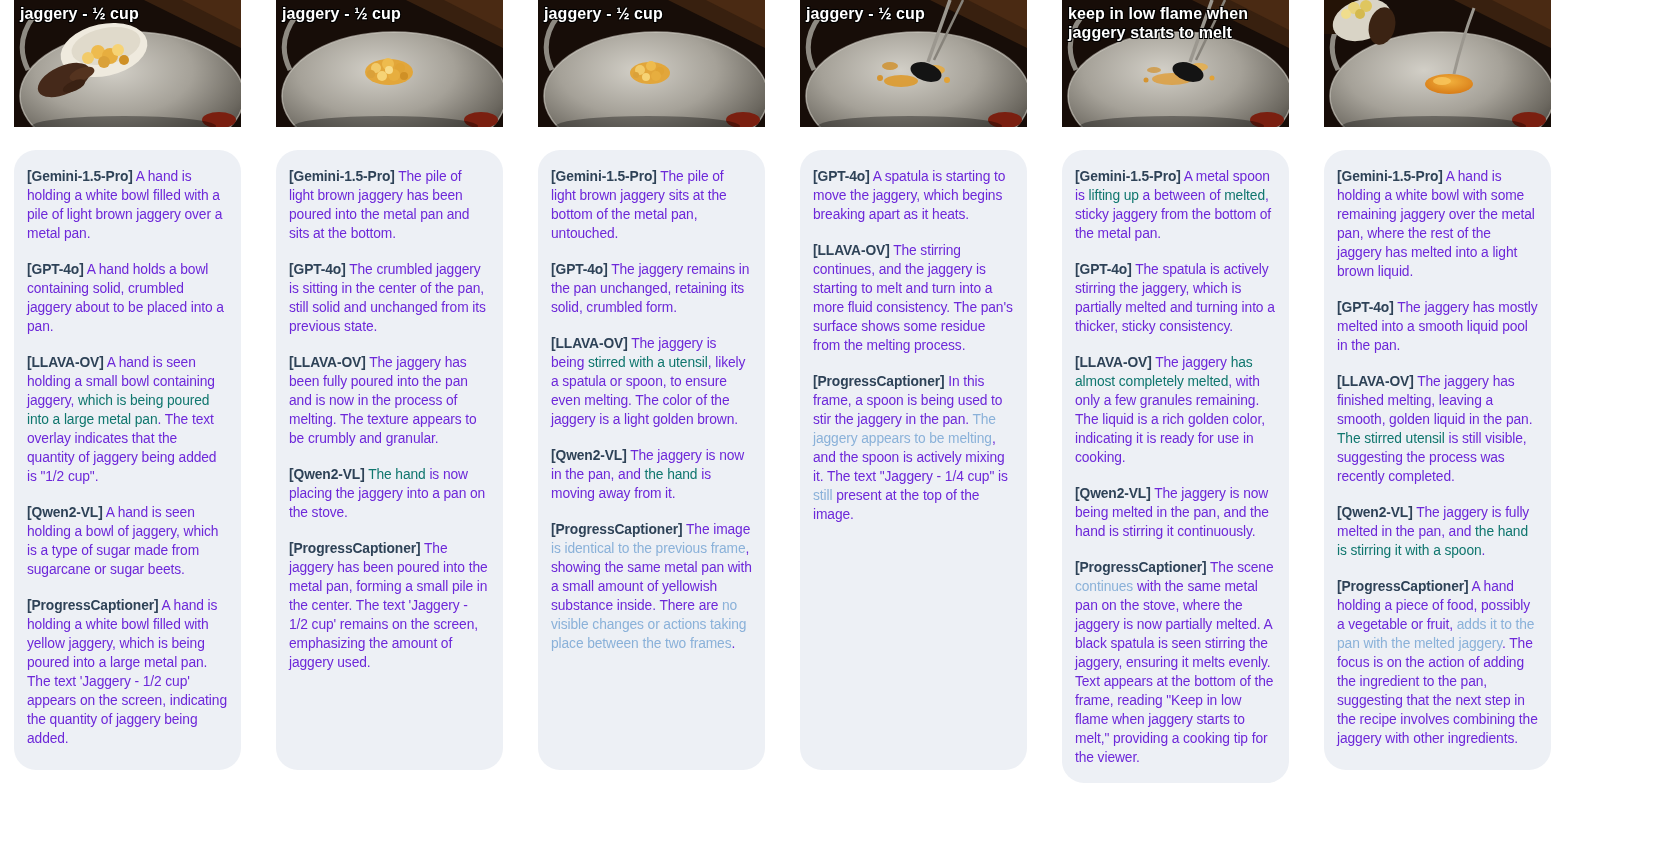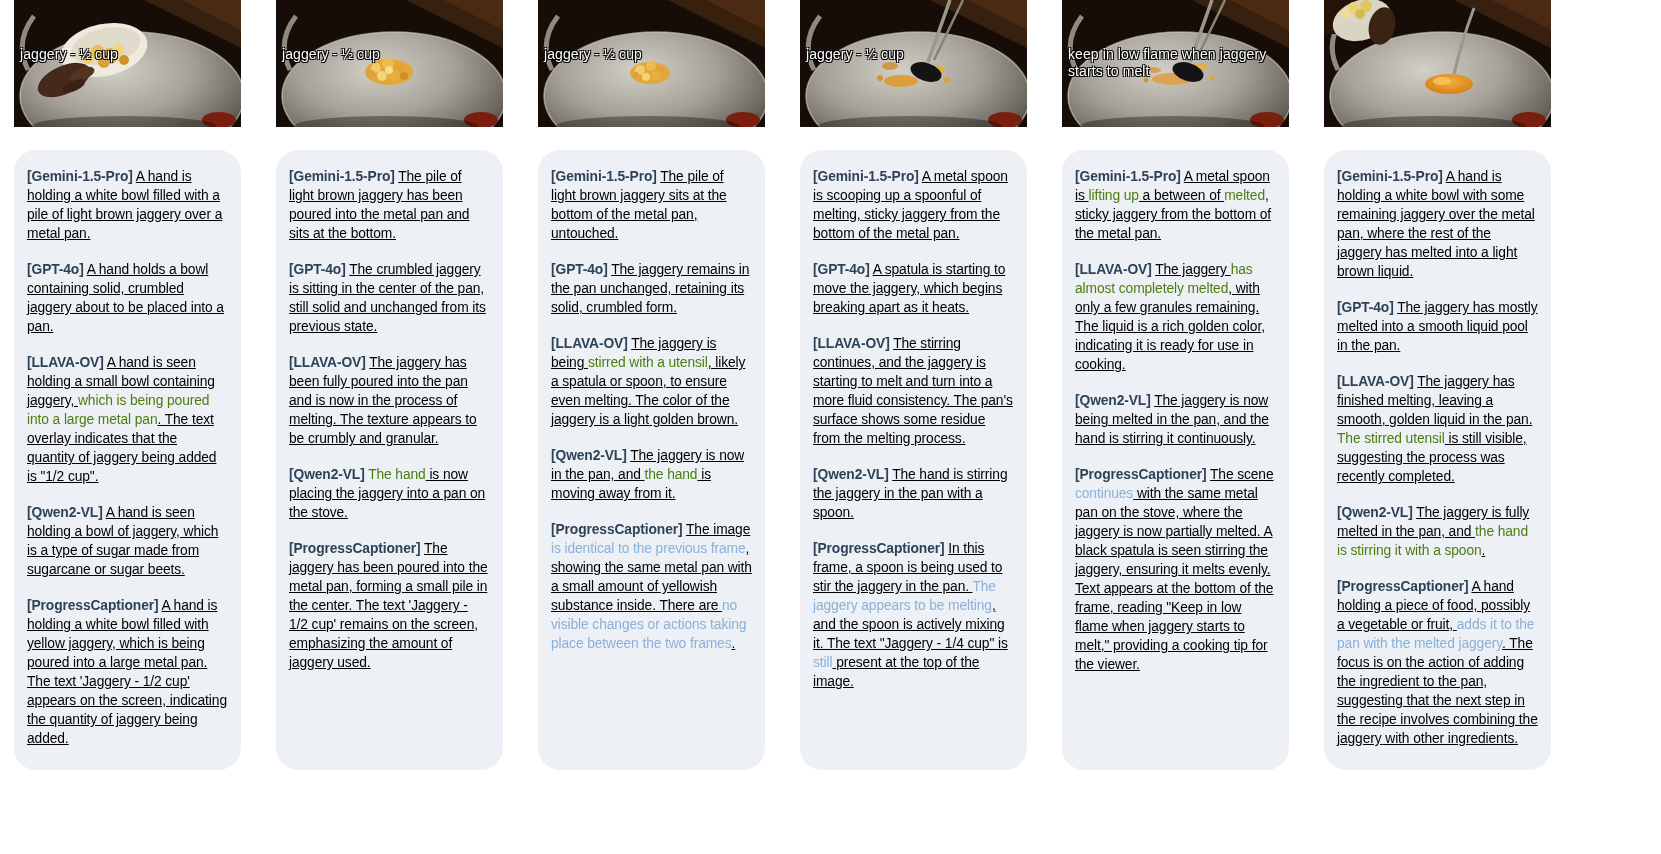--- a/index.html
+++ b/index.html
@@ -1,30 +1,30 @@
 <!DOCTYPE html>
 <html><head>
 <meta charset="utf-8">
 <style>
   html,body{margin:0;padding:0;background:#ffffff;}
   body{width:1661px;height:854px;overflow:hidden;font-family:"Liberation Sans",sans-serif;}
   #figure{display:flex;gap:35px;padding:0 0 0 14px;align-items:flex-start;}
   .column{width:227px;flex:0 0 227px;display:flex;flex-direction:column;}
   .frame{position:relative;width:227px;height:127px;overflow:hidden;background:#170d08;}
   .frame svg{display:block;width:227px;height:127px;}
-  .overlay{position:absolute;top:5px;left:6px;right:8px;color:#ffffff;font-weight:400;
-           font-size:14px;line-height:1.18;letter-spacing:0.1px;
-           text-shadow:-1px -1px 0 #000,1px -1px 0 #000,-1px 1px 0 #000,1px 1px 0 #000;margin-top:41px;}
+  .overlay{position:absolute;top:5px;left:6px;right:8px;color:#ffffff;font-weight:700;
+           font-size:16px;line-height:1.18;letter-spacing:0.1px;
+           text-shadow:-1px -1px 0 #000,1px -1px 0 #000,-1px 1px 0 #000,1px 1px 0 #000;}
   .panel{margin-top:23px;min-height:620px;background:#edf0f5;border-radius:22px;
          padding:17px 13px 16px 13px;box-sizing:border-box;}
   .caption{margin:0 0 17px 0;color:#2e4257;font-size:13.8px;line-height:19px;letter-spacing:-0.1px;}
   .caption:last-child{margin-bottom:0;}
   .model{font-weight:700;color:#2e4257;margin-top:23px;}
-  .seg-n{color:#000000;text-decoration:underline;}
-  .seg-e{color:#4d7c0f;}
+  .seg-n{color:#6d28d9;}
+  .seg-e{color:#0f766e;}
   .seg-h{color:#8ab1d9;text-align:right;}
 </style>
 </head>
 <body>
 
 <div id="figure">
     <div class="column">
       <div class="frame">
         <svg viewBox="0 0 227 127" xmlns="http://www.w3.org/2000/svg" preserveAspectRatio="none">
     <defs>
@@ -181,24 +181,22 @@
     <ellipse cx="90" cy="66" rx="8" ry="4" fill="#cf8f28" opacity="0.8"></ellipse>
     <circle cx="147" cy="80" r="3" fill="#e2a236"></circle>
           <circle cx="80" cy="78" r="3" fill="#d59430"></circle>
     <path d="M150,0 L128,62" stroke="#9b978f" stroke-width="3.5"></path>
     <path d="M163,0 L134,60" stroke="#87837b" stroke-width="2.5"></path>
     <ellipse cx="126" cy="72" rx="16" ry="9" fill="#141414" transform="rotate(18 126 72)"></ellipse>
         </svg>
         <div class="overlay">jaggery - ½ cup</div>
       </div>
       <div class="panel">
-        <p class="caption"><span class="model">[Gemini-1.5-Pro]</span> <span class="seg-n">A metal spoon is scooping up a spoonful of melting, sticky jaggery from the bottom of the metal pan.</span></p>
         <p class="caption"><span class="model">[GPT-4o]</span> <span class="seg-n">A spatula is starting to move the jaggery, which begins breaking apart as it heats.</span></p>
         <p class="caption"><span class="model">[LLAVA-OV]</span> <span class="seg-n">The stirring continues, and the jaggery is starting to melt and turn into a more fluid consistency. The pan's surface shows some residue from the melting process.</span></p>
-        <p class="caption"><span class="model">[Qwen2-VL]</span> <span class="seg-n">The hand is stirring the jaggery in the pan with a spoon.</span></p>
         <p class="caption"><span class="model">[ProgressCaptioner]</span> <span class="seg-n">In this frame, a spoon is being used to stir the jaggery in the pan. </span><span class="seg-h">The jaggery appears to be melting</span><span class="seg-n">, and the spoon is actively mixing it. The text "Jaggery - 1/4 cup" is </span><span class="seg-h">still</span><span class="seg-n"> present at the top of the image.</span></p>
       </div>
     </div>
     <div class="column">
       <div class="frame">
         <svg viewBox="0 0 227 127" xmlns="http://www.w3.org/2000/svg" preserveAspectRatio="none">
     <defs>
       <radialGradient id="pan4" cx="42%" cy="30%" r="78%">
         <stop offset="0%" stop-color="#d2cfc7"></stop>
         <stop offset="45%" stop-color="#a5a198"></stop>
@@ -224,20 +222,21 @@
     <circle cx="150" cy="78" r="2.5" fill="#e2a236"></circle>
           <circle cx="84" cy="80" r="2.5" fill="#d59430"></circle>
     <path d="M150,0 L128,62" stroke="#9b978f" stroke-width="3.5"></path>
     <path d="M163,0 L134,60" stroke="#87837b" stroke-width="2.5"></path>
     <ellipse cx="126" cy="72" rx="16" ry="9" fill="#141414" transform="rotate(18 126 72)"></ellipse>
         </svg>
         <div class="overlay">keep in low flame when jaggery starts to melt</div>
       </div>
       <div class="panel">
         <p class="caption"><span class="model">[Gemini-1.5-Pro]</span> <span class="seg-n">A metal spoon is </span><span class="seg-e">lifting up</span><span class="seg-n"> a between of </span><span class="seg-e">melted</span><span class="seg-n">, sticky jaggery from the bottom of the metal pan.</span></p>
+        <p class="caption"><span class="model">[GPT-4o]</span> <span class="seg-n">The spatula is actively stirring the jaggery, which is partially melted and turning into a thicker, sticky consistency.</span></p>
         <p class="caption"><span class="model">[LLAVA-OV]</span> <span class="seg-n">The jaggery </span><span class="seg-e">has almost completely melted</span><span class="seg-n">, with only a few granules remaining. The liquid is a rich golden color, indicating it is ready for use in cooking.</span></p>
         <p class="caption"><span class="model">[Qwen2-VL]</span> <span class="seg-n">The jaggery is now being melted in the pan, and the hand is stirring it continuously.</span></p>
         <p class="caption"><span class="model">[ProgressCaptioner]</span> <span class="seg-n">The scene </span><span class="seg-h">continues</span><span class="seg-n"> with the same metal pan on the stove, where the jaggery is now partially melted. A black spatula is seen stirring the jaggery, ensuring it melts evenly. Text appears at the bottom of the frame, reading "Keep in low flame when jaggery starts to melt," providing a cooking tip for the viewer.</span></p>
       </div>
     </div>
     <div class="column">
       <div class="frame">
         <svg viewBox="0 0 227 127" xmlns="http://www.w3.org/2000/svg" preserveAspectRatio="none">
     <defs>
       <radialGradient id="pan5" cx="42%" cy="30%" r="78%">

